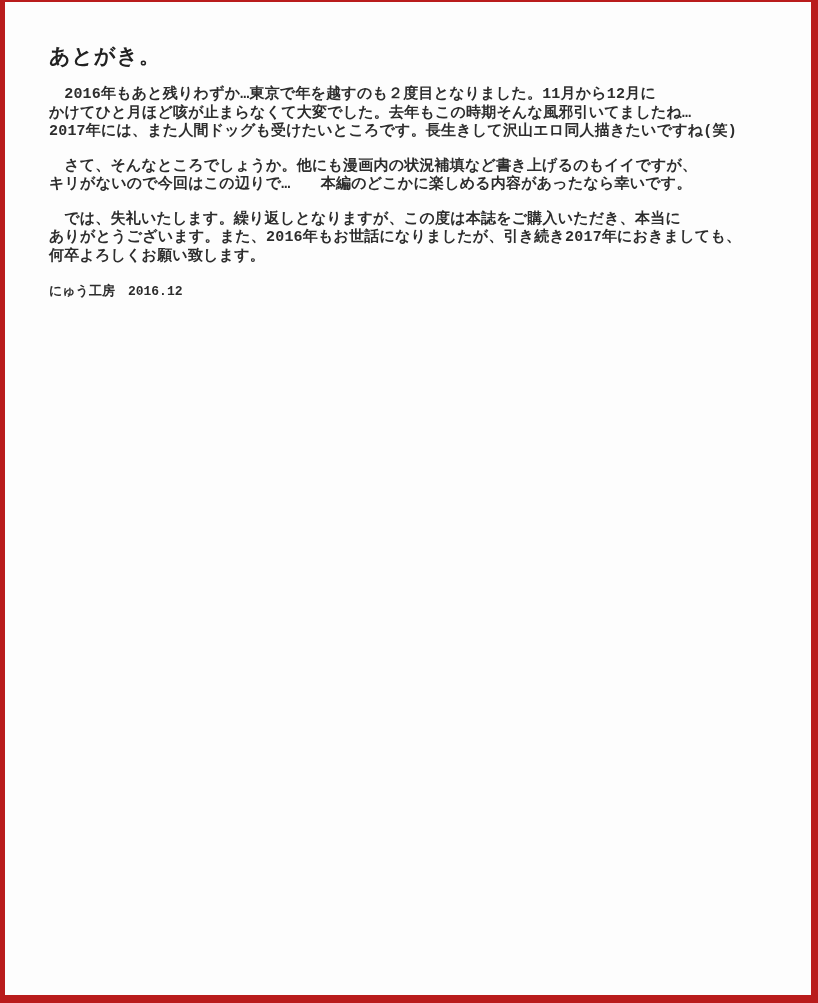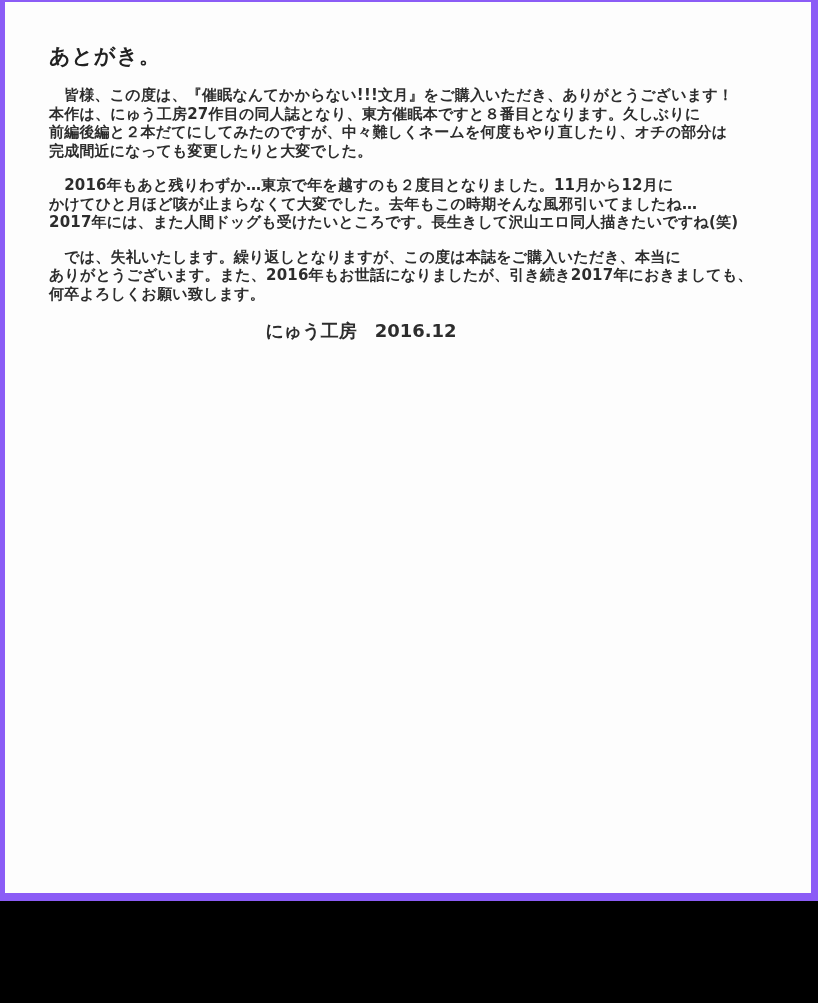--- a/index.html
+++ b/index.html
@@ -4,22 +4,23 @@
 <style>
   * { box-sizing: border-box; }
   html, body {
     margin: 0; padding: 0;
     width: 818px; height: 1003px;
     background: #000;
     font-family: "DejaVu Sans", "Liberation Sans", sans-serif;
   }
   .scan-frame {
     position: relative;
-    width: 818px; height: 901px;
-    background: #8b5cf6;
+    width: 818px; height: 1003px;
+    background: #b91c1c;
+    font-family: Liberation Mono, monospace;
   }
   .page {
     position: absolute;
     top: 2px; left: 5px; right: 7px; bottom: 8px;
     background: #fdfdfd;
     padding: 40px 26px 0 44px;
     overflow: hidden;
   }
   .title {
     font-size: 21px;
@@ -31,36 +32,36 @@
   .para {
     font-size: 15px;
     line-height: 18.5px;
     font-weight: 600;
     color: #2d2d2d;
     margin: 0 0 16px 0;
     letter-spacing: 0.2px;
     white-space: normal;
   }
   .signature {
-    font-size: 18px;
+    font-size: 13px;
     font-weight: 600;
     color: #2d2d2d;
-    text-align: center;
+    text-align: left;
     padding-right: 112px;
     margin-top: 8px;
   }
 </style>
 </head>
 <body>
 
 <div class="scan-frame">
   <div class="page">
     <h1 class="title">あとがき。</h1>
 
     <div>
-        <p class="para">　皆様、この度は、『催眠なんてかからない!!!文月』をご購入いただき、ありがとうございます！<br>本作は、にゅう工房27作目の同人誌となり、東方催眠本ですと８番目となります。久しぶりに<br>前編後編と２本だてにしてみたのですが、中々難しくネームを何度もやり直したり、オチの部分は<br>完成間近になっても変更したりと大変でした。</p>
         <p class="para">　2016年もあと残りわずか…東京で年を越すのも２度目となりました。11月から12月に<br>かけてひと月ほど咳が止まらなくて大変でした。去年もこの時期そんな風邪引いてましたね…<br>2017年には、また人間ドッグも受けたいところです。長生きして沢山エロ同人描きたいですね(笑)</p>
+        <p class="para">　さて、そんなところでしょうか。他にも漫画内の状況補填など書き上げるのもイイですが、<br>キリがないので今回はこの辺りで…　　本編のどこかに楽しめる内容があったなら幸いです。</p>
         <p class="para">　では、失礼いたします。繰り返しとなりますが、この度は本誌をご購入いただき、本当に<br>ありがとうございます。また、2016年もお世話になりましたが、引き続き2017年におきましても、<br>何卒よろしくお願い致します。</p>
       </div>
 
     <div class="signature">にゅう工房　2016.12</div>
   </div>
 </div>
 
 </body></html>

